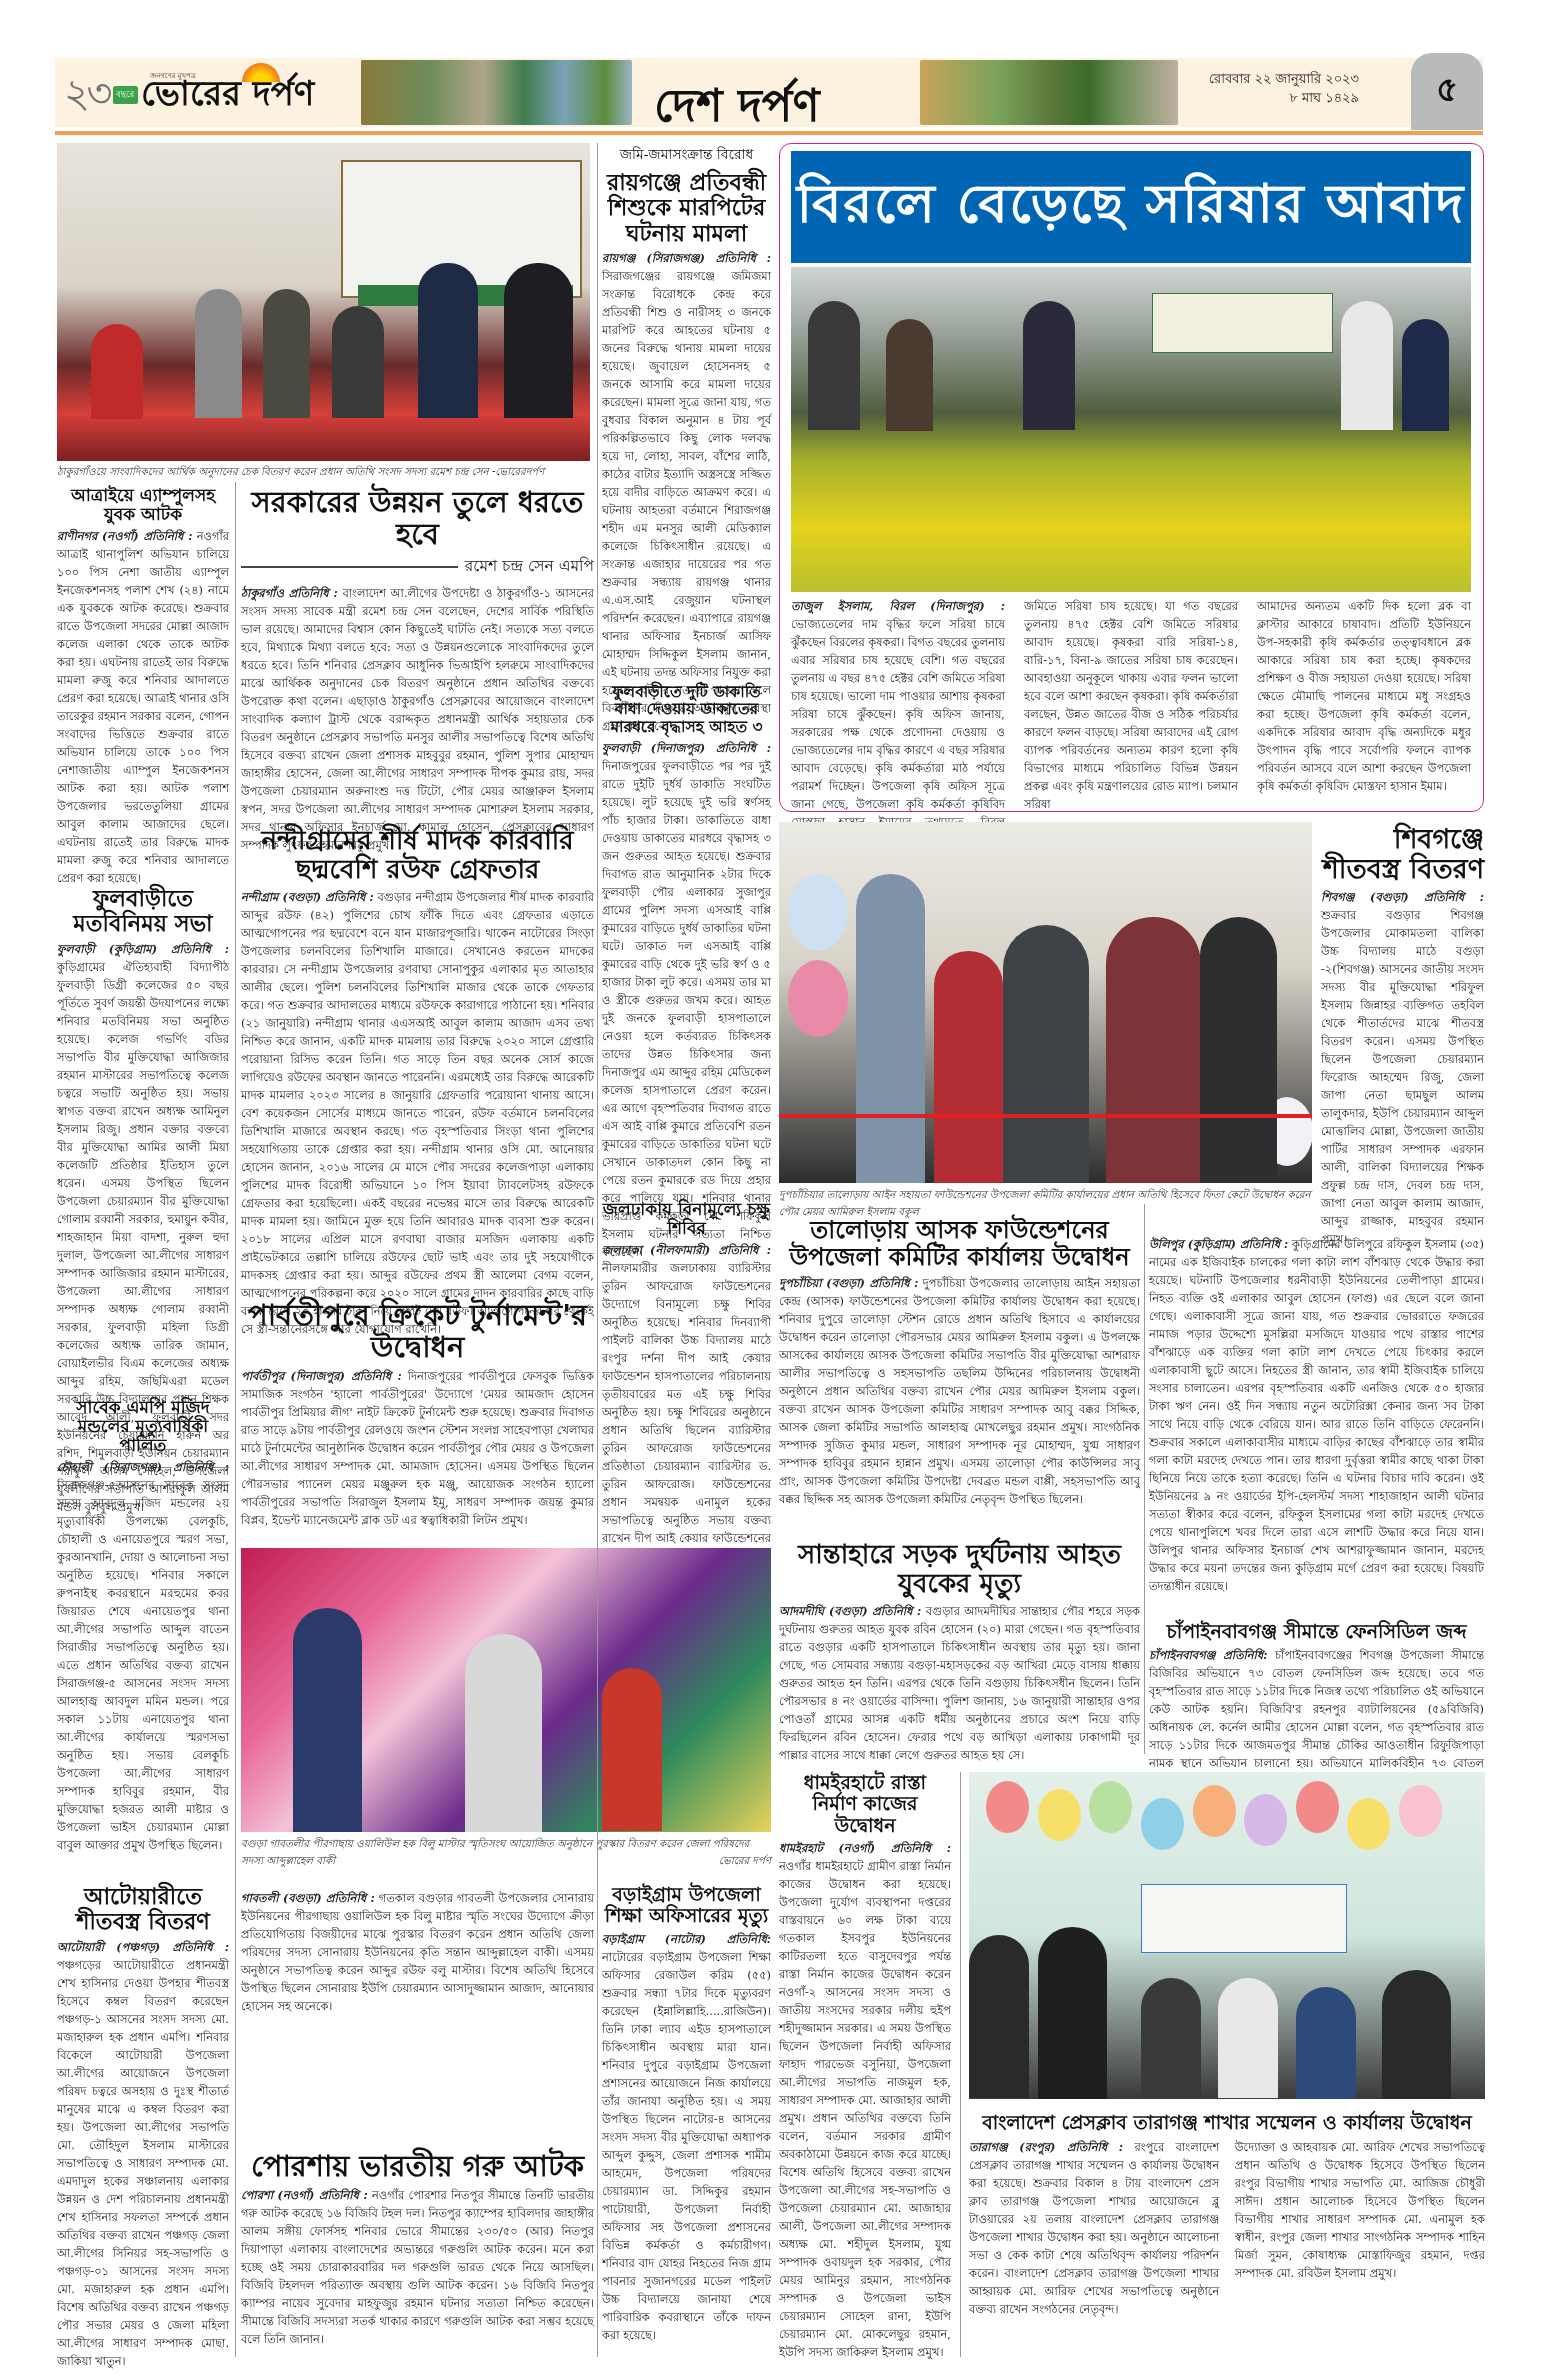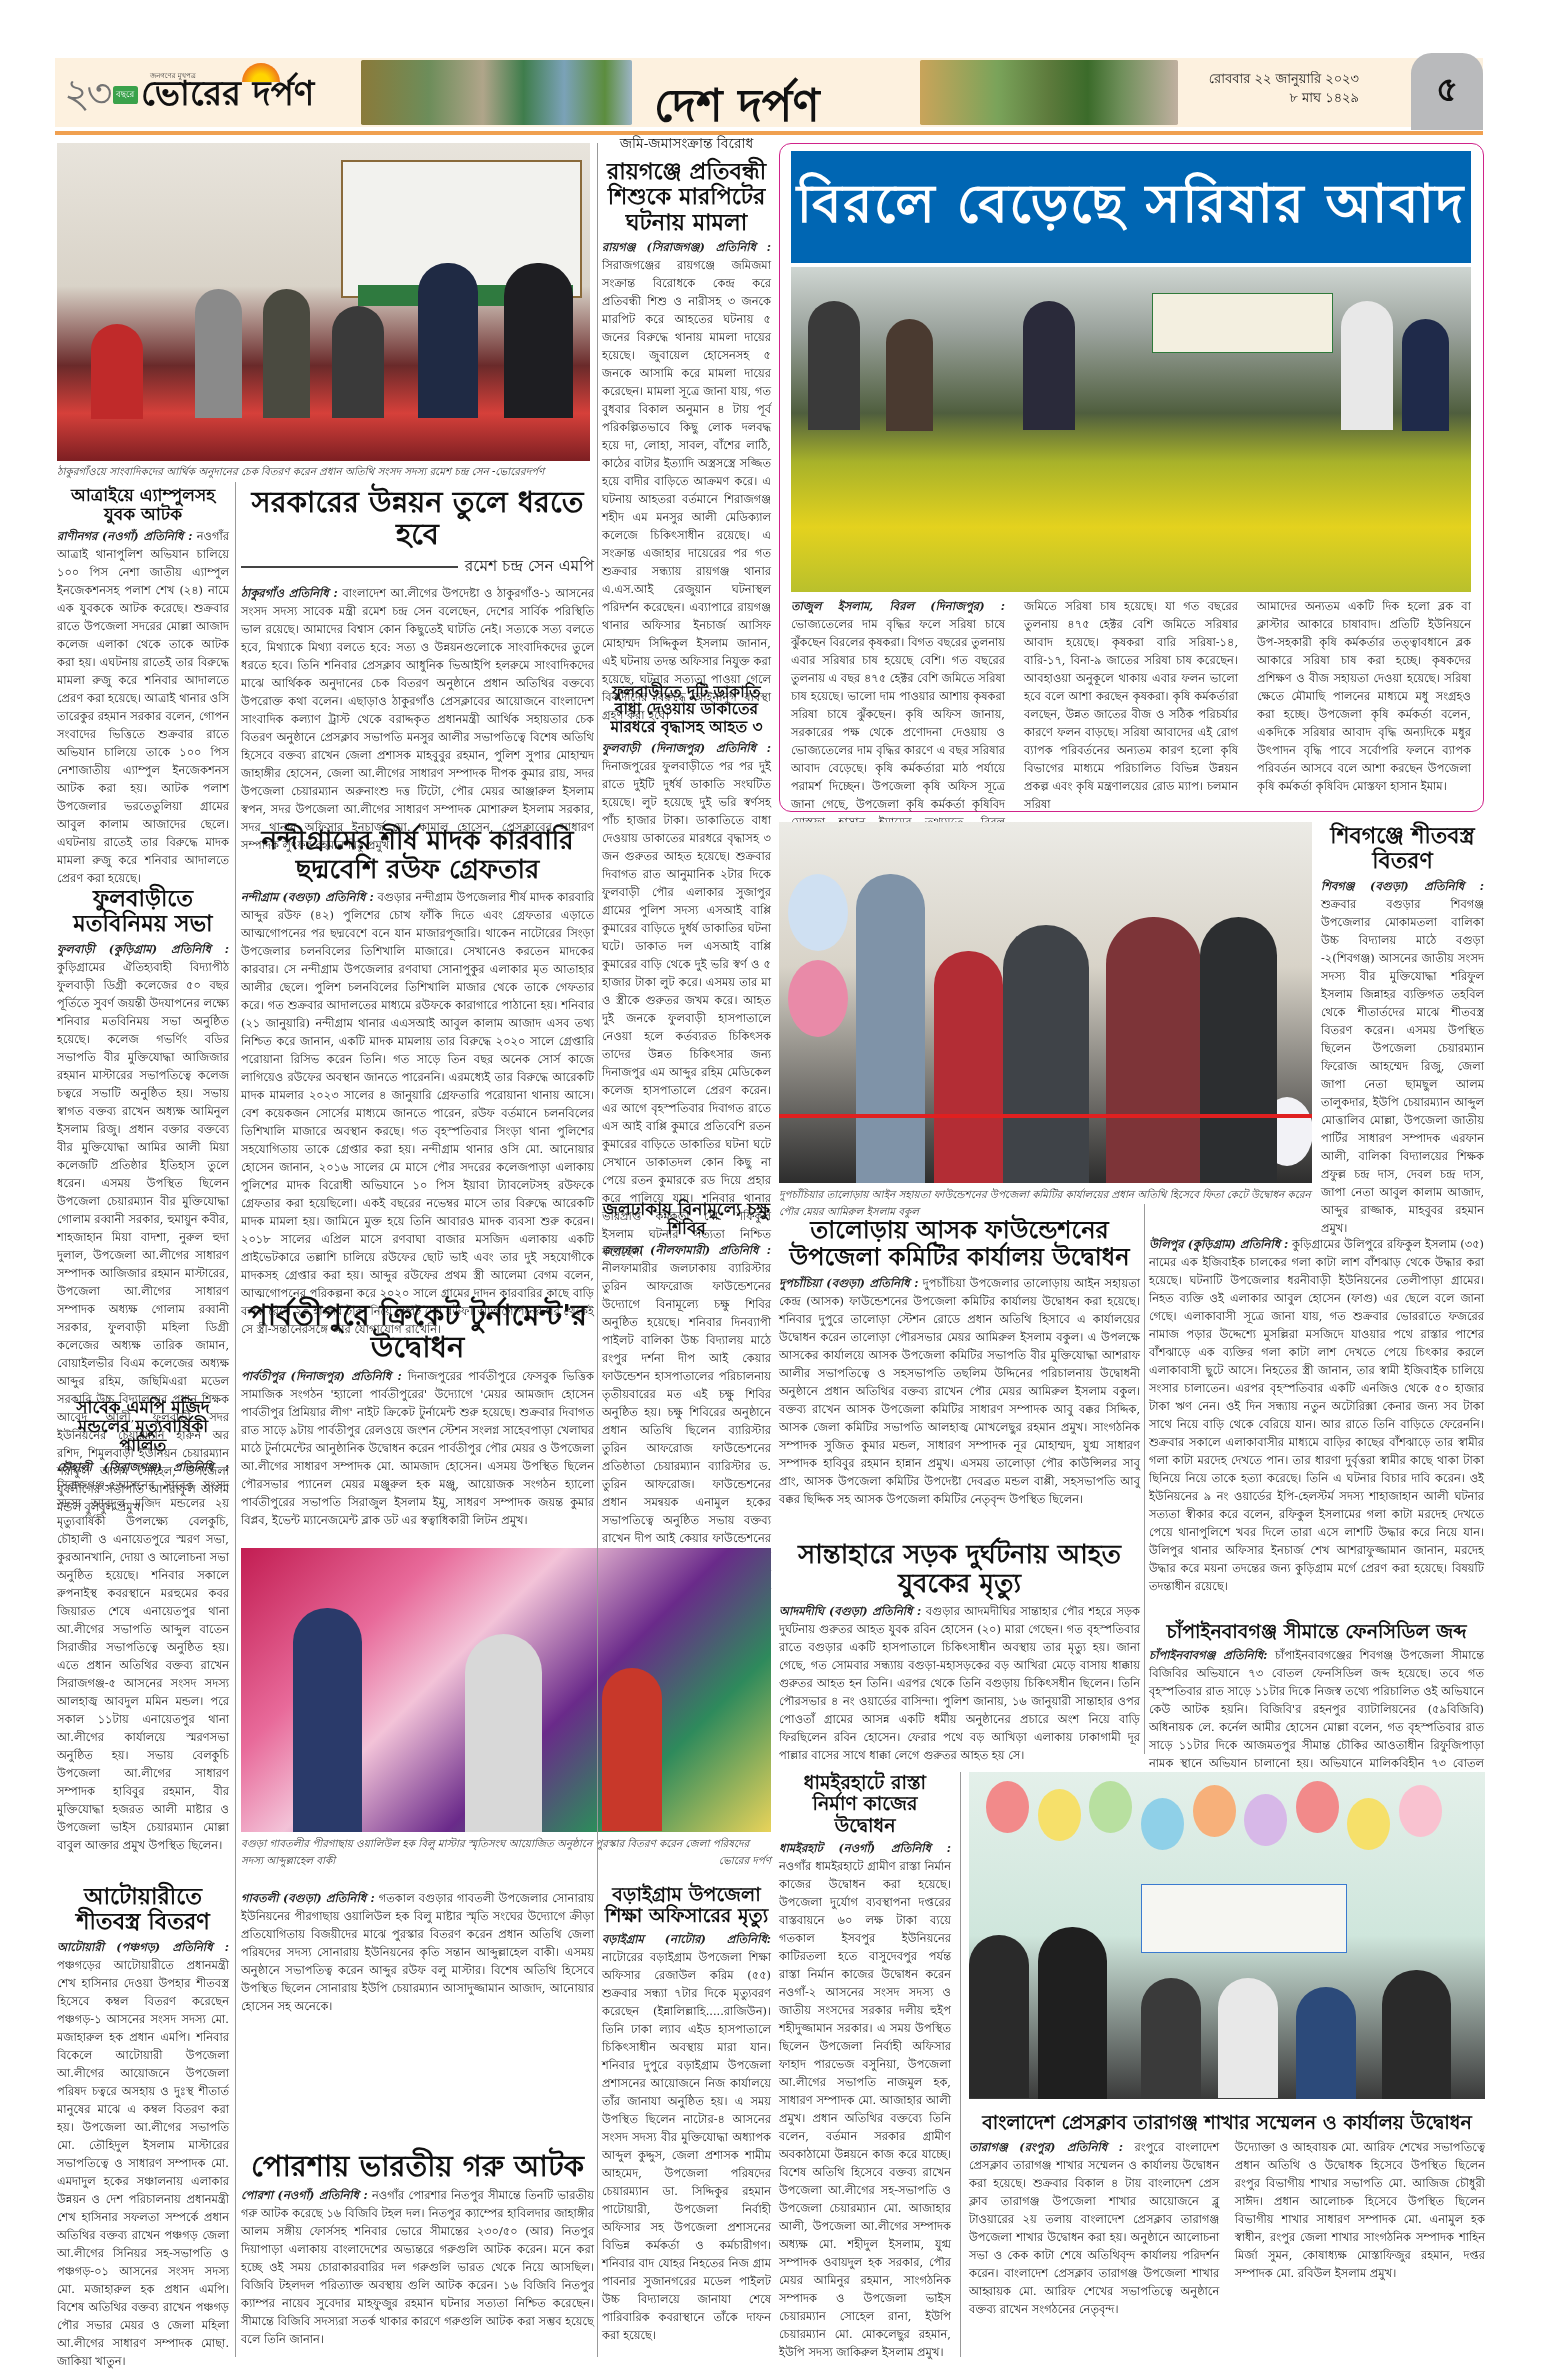--- a/index.html
+++ b/index.html
@@ -56,21 +56,21 @@
   <div style="position:absolute;left:301px;top:142px;width:215px;height:20.6px;background:#2f7a3f;"></div>
   <div style="position:absolute;left:34px;top:181px;width:52px;height:95px;background:#c02a2a;border-radius:26px 26px 0 0;"></div>
   <div style="position:absolute;left:138px;top:146px;width:47px;height:129px;background:#8a8a8a;border-radius:24px 24px 0 0;"></div>
   <div style="position:absolute;left:206px;top:146px;width:47px;height:129px;background:#4a4a40;border-radius:24px 24px 0 0;"></div>
   <div style="position:absolute;left:275px;top:163px;width:52px;height:112px;background:#3a3a3a;border-radius:26px 26px 0 0;"></div>
   <div style="position:absolute;left:361px;top:120px;width:60px;height:155px;background:#1f2a44;border-radius:29px 29px 0 0;"></div>
   <div style="position:absolute;left:447px;top:120px;width:69px;height:155px;background:#1e1e22;border-radius:33px 33px 0 0;"></div>
 </div>
 <div class="abs caption" style="left:57px;top:464px;width:533px;">ঠাকুরগাঁওয়ে সাংবাদিকদের আর্থিক অনুদানের চেক বিতরণ করেন প্রধান অতিথি সংসদ সদস্য রমেশ চন্দ্র সেন -ভোরেরদর্পণ</div>
 
-<div class="abs" style="left:602px;top:132px;width:169px;">
+<div class="abs" style="left:602px;top:143px;width:169px;">
   <div class="kicker" style="font-size:13.8px;">জমি-জমাসংক্রান্ত বিরোধ</div>
   <div class="headline" style="font-size:22.4px;margin:3.4px 0;">রায়গঞ্জে প্রতিবন্ধী শিশুকে মারপিটের ঘটনায় মামলা</div>
   <div class="col-text">
     <b class="by">রায়গঞ্জ (সিরাজগঞ্জ) প্রতিনিধি :</b>
     <span>সিরাজগঞ্জের রায়গঞ্জে জমিজমা সংক্রান্ত বিরোধকে কেন্দ্র করে প্রতিবন্ধী শিশু ও নারীসহ ৩ জনকে মারপিট করে আহতের ঘটনায় ৫ জনের বিরুদ্ধে থানায় মামলা দায়ের হয়েছে। জুবায়েল হোসেনসহ ৫ জনকে আসামি করে মামলা দায়ের করেছেন। মামলা সূত্রে জানা যায়, গত বুধবার বিকাল অনুমান ৪ টায় পূর্ব পরিকল্পিতভাবে কিছু লোক দলবদ্ধ হয়ে দা, লোহা, সাবল, বাঁশের লাঠি, কাঠের বাটার ইত্যাদি অস্ত্রসস্ত্রে সজ্জিত হয়ে বাদীর বাড়িতে আক্রমণ করে। এ ঘটনায় আহতরা বর্তমানে শিরাজগঞ্জ শহীদ এম মনসুর আলী মেডিক্যাল কলেজে চিকিৎসাধীন রয়েছে। এ সংক্রান্ত এজাহার দায়েরের পর গত শুক্রবার সন্ধ্যায় রায়গঞ্জ থানার এ.এস.আই রেজুয়ান ঘটনাস্থল পরিদর্শন করেছেন। এব্যাপারে রায়গঞ্জ থানার অফিসার ইনচার্জ আসিফ মোহাম্মদ সিদ্দিকুল ইসলাম জানান, এই ঘটনায় তদন্ত অফিসার নিযুক্ত করা হয়েছে, ঘটনার সত্যতা পাওয়া গেলে বিবাদীদের বিরুদ্ধে আইনানুগ ব্যবস্থা গ্রহণ করা হবে।</span>
   </div>
 </div>
 
 <div class="abs" style="left:57px;top:486px;width:172px;">
   <div class="headline" style="font-size:17px;">আত্রাইয়ে এ্যাম্পুলসহ যুবক আটক</div>
@@ -207,21 +207,21 @@
   <div style="position:absolute;left:77px;top:52px;width:69px;height:310px;background:#7f93a8;border-radius:34px 34px 0 0;"></div>
   <div style="position:absolute;left:155px;top:129px;width:69px;height:232px;background:#b32d35;border-radius:34px 34px 0 0;"></div>
   <div style="position:absolute;left:224px;top:103px;width:86px;height:258px;background:#3f4348;border-radius:43px 43px 0 0;"></div>
   <div style="position:absolute;left:327px;top:95px;width:95px;height:267px;background:#7d3438;border-radius:47px 47px 0 0;"></div>
   <div style="position:absolute;left:421px;top:95px;width:77px;height:267px;background:#2c2e30;border-radius:39px 39px 0 0;"></div>
   <div style="position:absolute;left:0;top:292px;width:533px;height:4.3px;background:#e02020;"></div>
 </div>
 <div class="abs caption" style="left:779px;top:1187px;width:533px;">দুপচাঁচিয়ার তালোড়ায় আইন সহায়তা ফাউন্ডেশনের উপজেলা কমিটির কার্যালয়ের প্রধান অতিথি হিসেবে ফিতা কেটে উদ্বোধন করেন পৌর মেয়র আমিরুল ইসলাম বকুল</div>
 
 <div class="abs" style="left:1321px;top:824px;width:163px;">
-  <div class="headline" style="font-size:22px;">শিবগঞ্জে শীতবস্ত্র বিতরণ</div>
+  <div class="headline" style="font-size:27px;text-align:right;">শিবগঞ্জে শীতবস্ত্র বিতরণ</div>
   <div class="col-text" style="margin-top:3.4px;">
     <b class="by">শিবগঞ্জ (বগুড়া) প্রতিনিধি :</b>
     <span>শুক্রবার বগুড়ার শিবগঞ্জ উপজেলার মোকামতলা বালিকা উচ্চ বিদ্যালয় মাঠে বগুড়া -২(শিবগঞ্জ) আসনের জাতীয় সংসদ সদস্য বীর মুক্তিযোদ্ধা শরিফুল ইসলাম জিন্নাহর ব্যক্তিগত তহবিল থেকে শীতার্তদের মাঝে শীতবস্ত্র বিতরণ করেন। এসময় উপস্থিত ছিলেন উপজেলা চেয়ারম্যান ফিরোজ আহম্মেদ রিজু, জেলা জাপা নেতা ছামছুল আলম তালুকদার, ইউপি চেয়ারম্যান আব্দুল মোত্তালিব মোল্লা, উপজেলা জাতীয় পার্টির সাধারণ সম্পাদক এরফান আলী, বালিকা বিদ্যালয়ের শিক্ষক প্রফুল্ল চন্দ্র দাস, দেবল চন্দ্র দাস, জাপা নেতা আবুল কালাম আজাদ, আব্দুর রাজ্জাক, মাহবুবর রহমান প্রমুখ।</span>
   </div>
 </div>
 
 <div class="abs" style="left:779px;top:1217px;width:361px;">
   <div class="headline" style="font-size:24px;">তালোড়ায় আসক ফাউন্ডেশনের উপজেলা কমিটির কার্যালয় উদ্বোধন</div>
   <div class="col-text" style="margin-top:3.4px;">
     <b class="by">দুপচাঁচিয়া (বগুড়া) প্রতিনিধি :</b>

